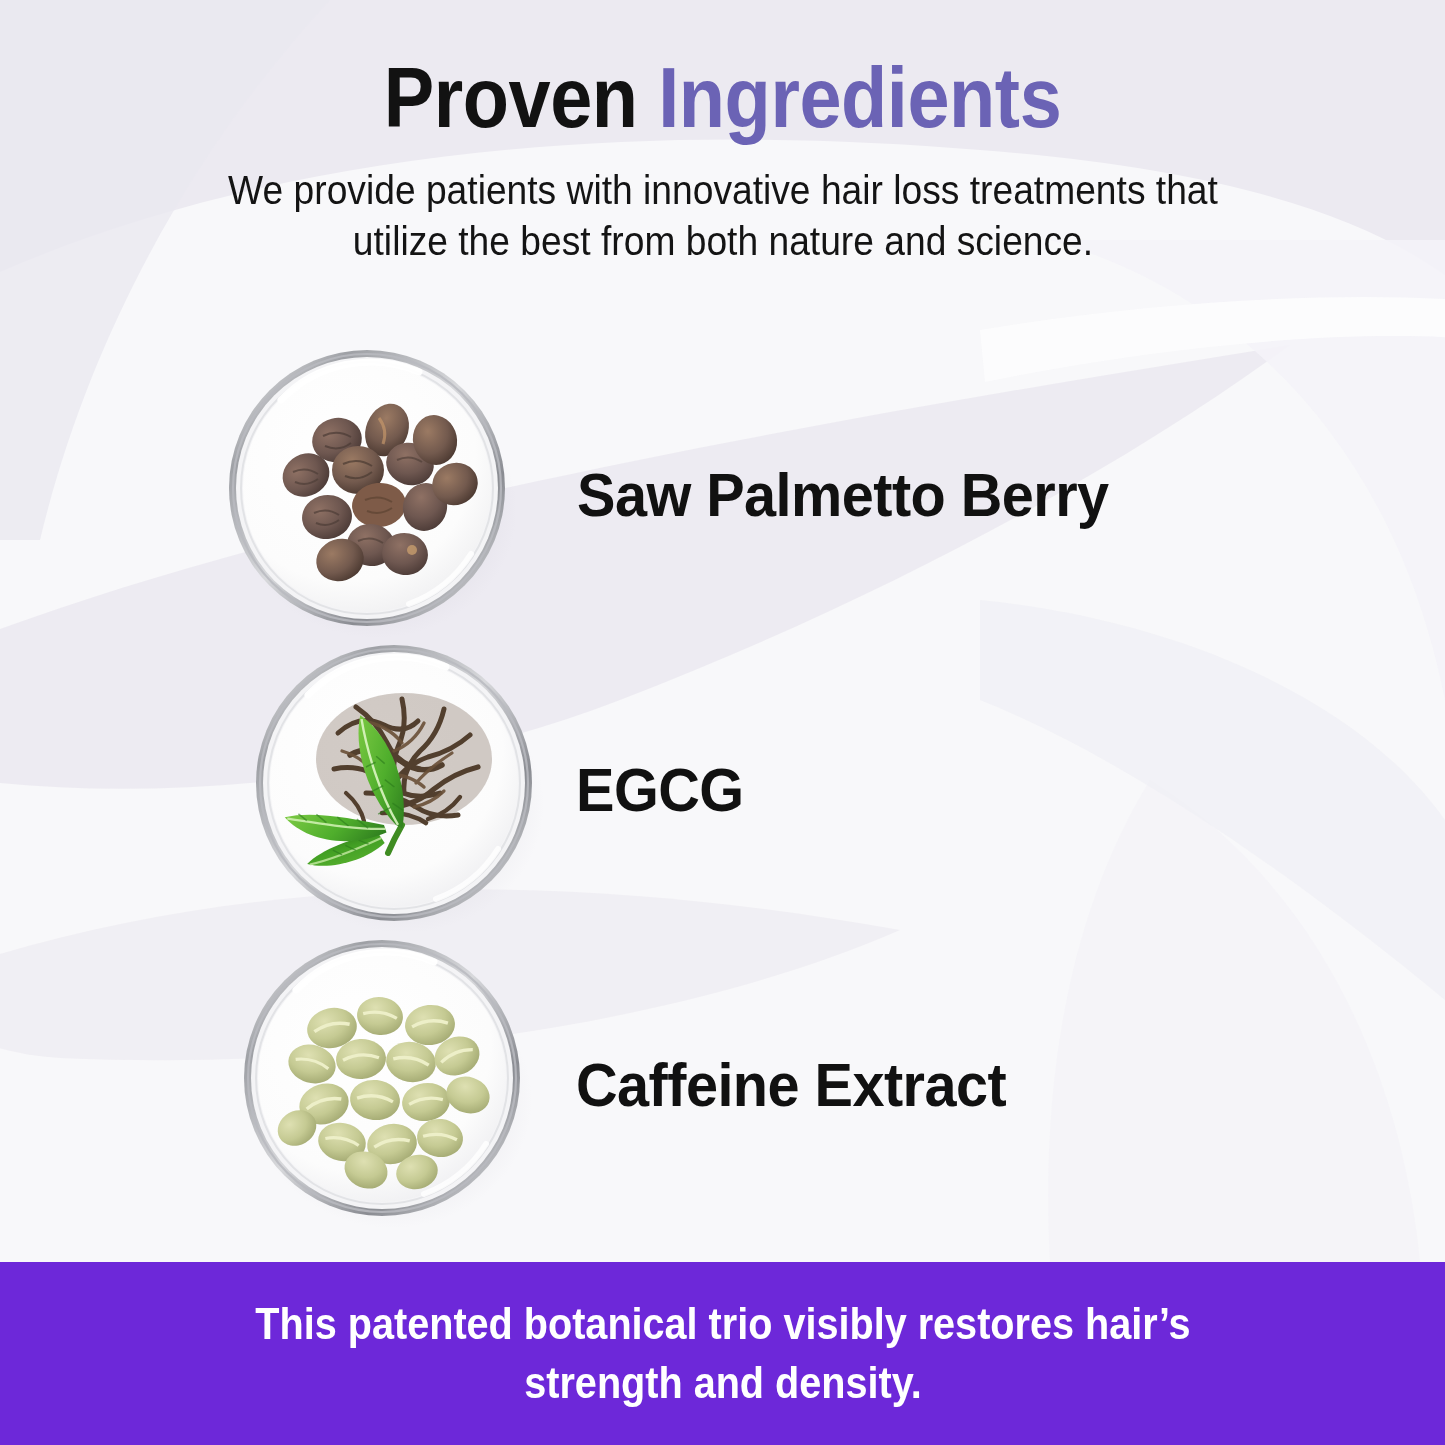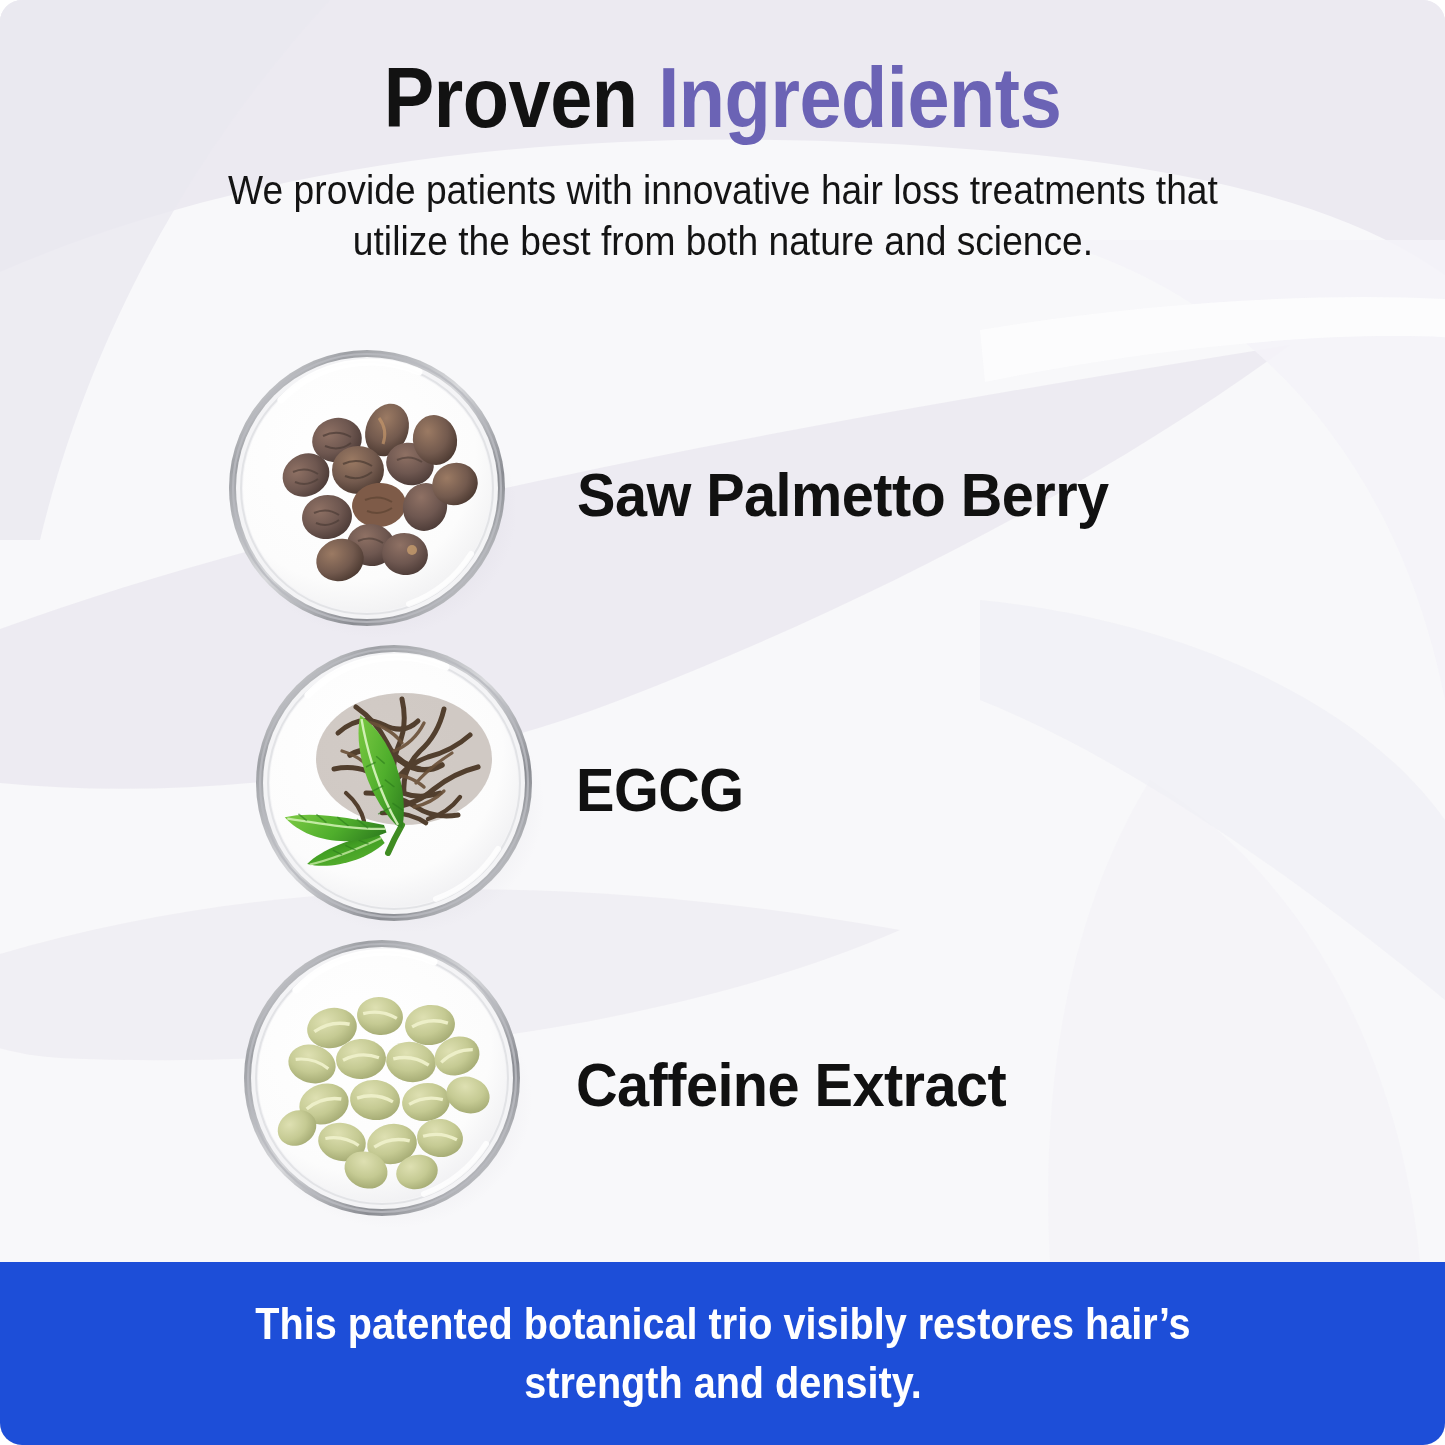--- a/index.html
+++ b/index.html
@@ -7,21 +7,20 @@
     padding: 0;
     background: #ffffff;
   }
   #canvas {
     position: relative;
     width: 1445px;
     height: 1445px;
     overflow: hidden;
     background: #ECEAF1;
     font-family: "Liberation Sans", sans-serif;
-    border-radius: 22px;
   }
 
   
   .bg-layer {
     position: absolute;
     inset: 0;
     overflow: hidden;
     pointer-events: none;
   }
   .bg-layer svg { display: block; width: 100%; height: 100%; }
@@ -99,21 +98,21 @@
   
   .dish-wrap svg { display: block; width: 100%; height: 100%; }
 
   
   .footer {
     position: absolute;
     left: 0;
     bottom: 0;
     width: 100%;
     height: 183px;
-    background: #1d4ed8;
+    background: #6d28d9;
     display: flex;
     align-items: center;
     justify-content: center;
     z-index: 6;
   }
   .footer-text {
     width: 1120px;
     text-align: center;
     color: #ffffff;
     font-size: 44px;

